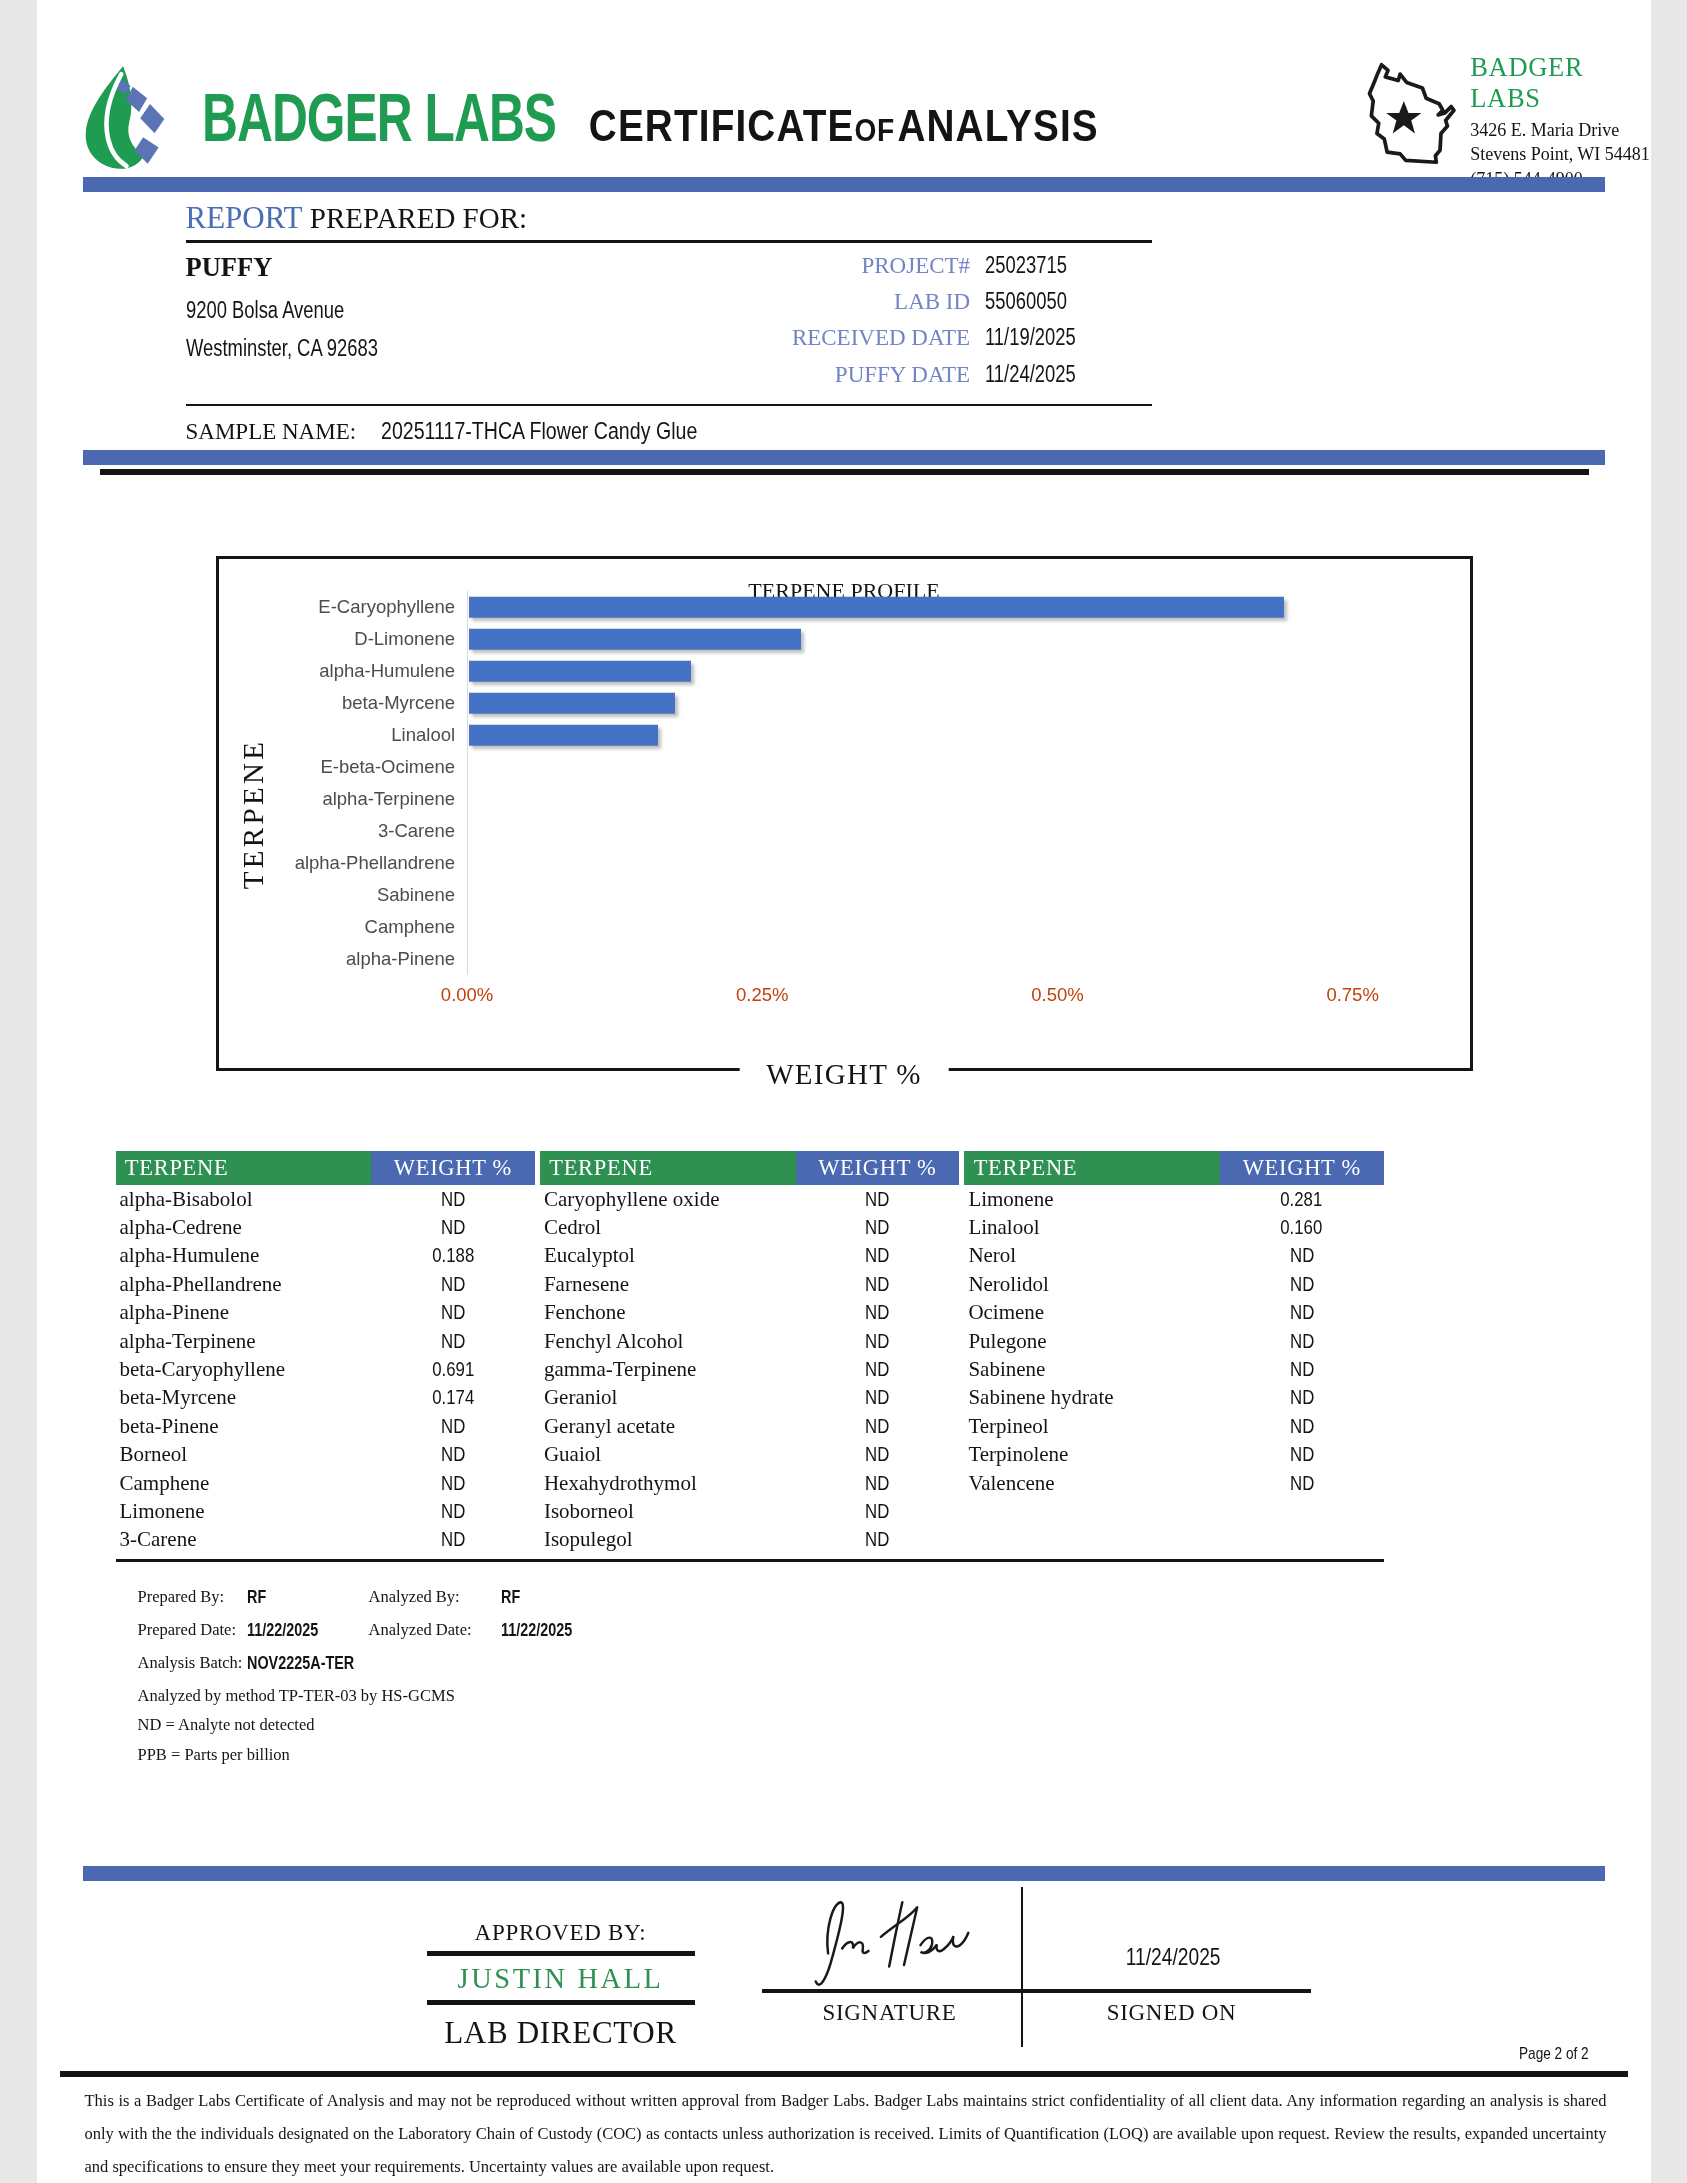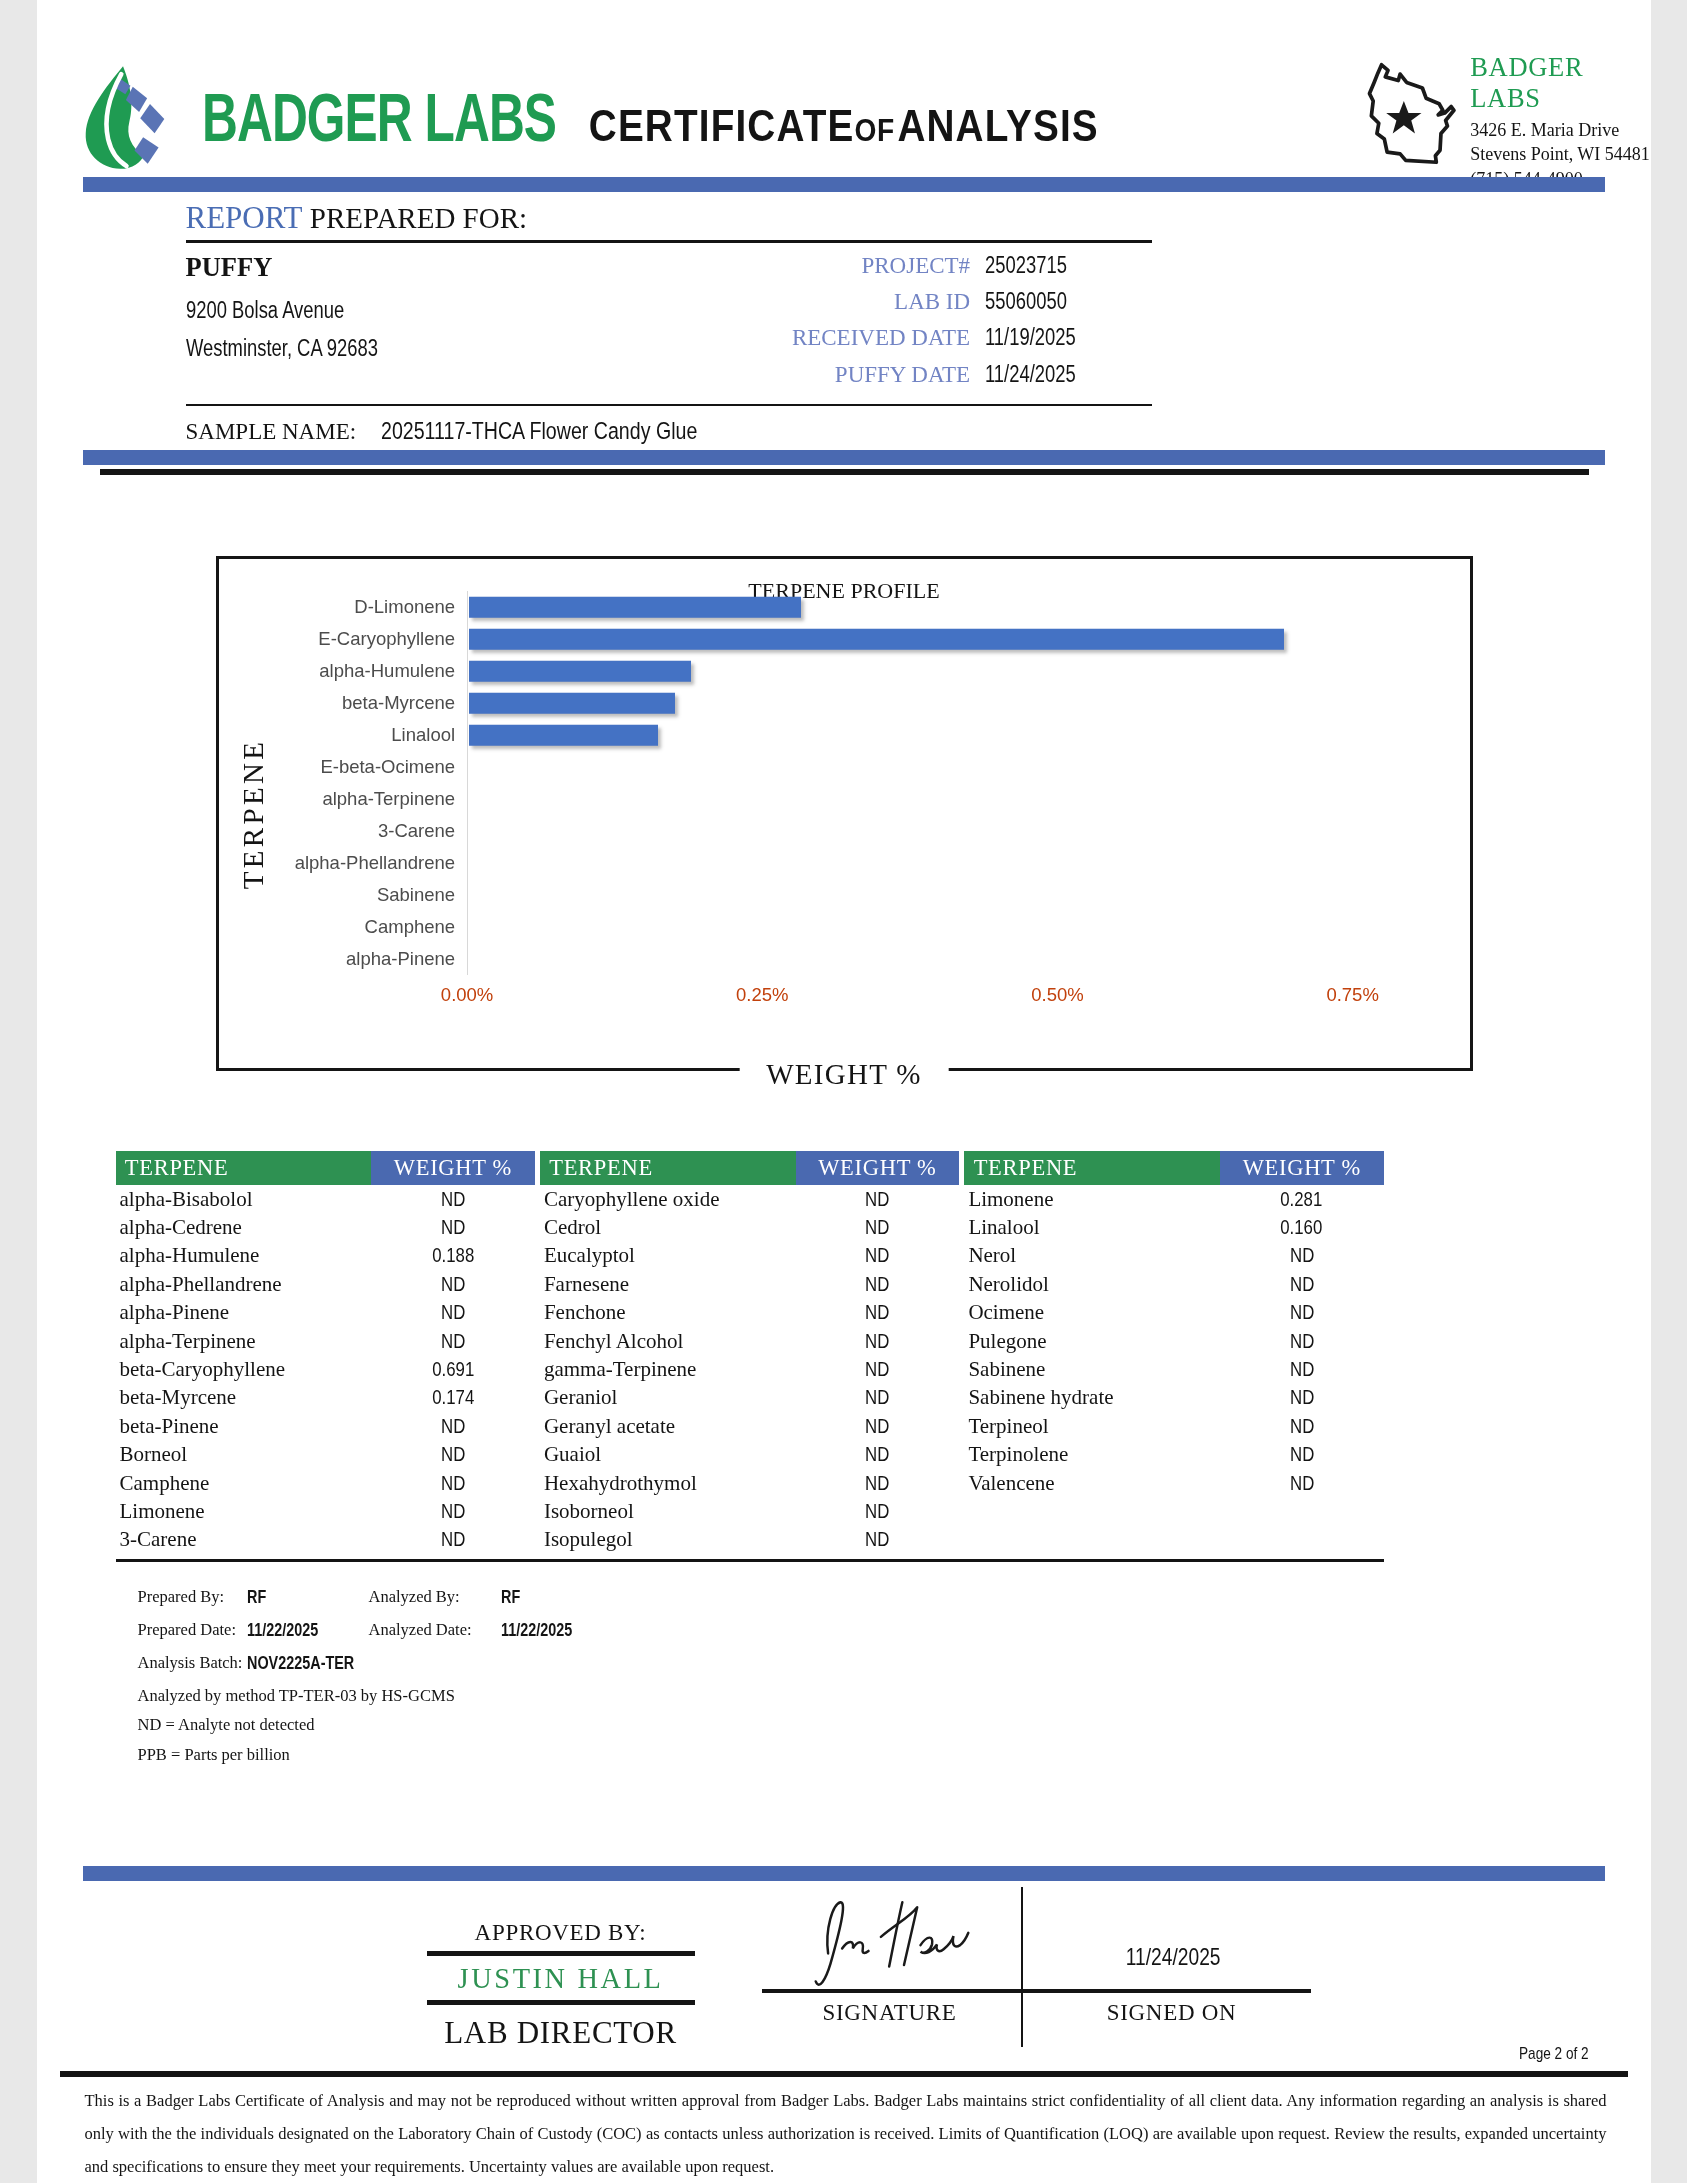--- a/index.html
+++ b/index.html
@@ -174,29 +174,29 @@
   <div class="terp-head">
     <div class="terp-underline"></div>
   </div>
 
   <div class="chart">
     <div class="chart-title">TERPENE PROFILE</div>
     <div class="chart-ylab">TERPENE</div>
     <div class="chart-xlab">WEIGHT %</div>
     <div class="plot" id="chart-plot">
         <div class="crow">
+          <div class="cat">E-Caryophyllene</div>
+          <div class="track">
+            <div class="bar" style="width: 82.9233%; background: rgb(68, 114, 196);"></div>
+          </div>
+        </div>
+        <div class="crow">
           <div class="cat">D-Limonene</div>
           <div class="track">
             <div class="bar" style="width: 33.7213%; background: rgb(68, 114, 196);"></div>
-          </div>
-        </div>
-        <div class="crow">
-          <div class="cat">E-Caryophyllene</div>
-          <div class="track">
-            <div class="bar" style="width: 82.9233%; background: rgb(68, 114, 196);"></div>
           </div>
         </div>
         <div class="crow">
           <div class="cat">alpha-Humulene</div>
           <div class="track">
             <div class="bar" style="width: 22.5609%; background: rgb(68, 114, 196);"></div>
           </div>
         </div>
         <div class="crow">
           <div class="cat">beta-Myrcene</div>

